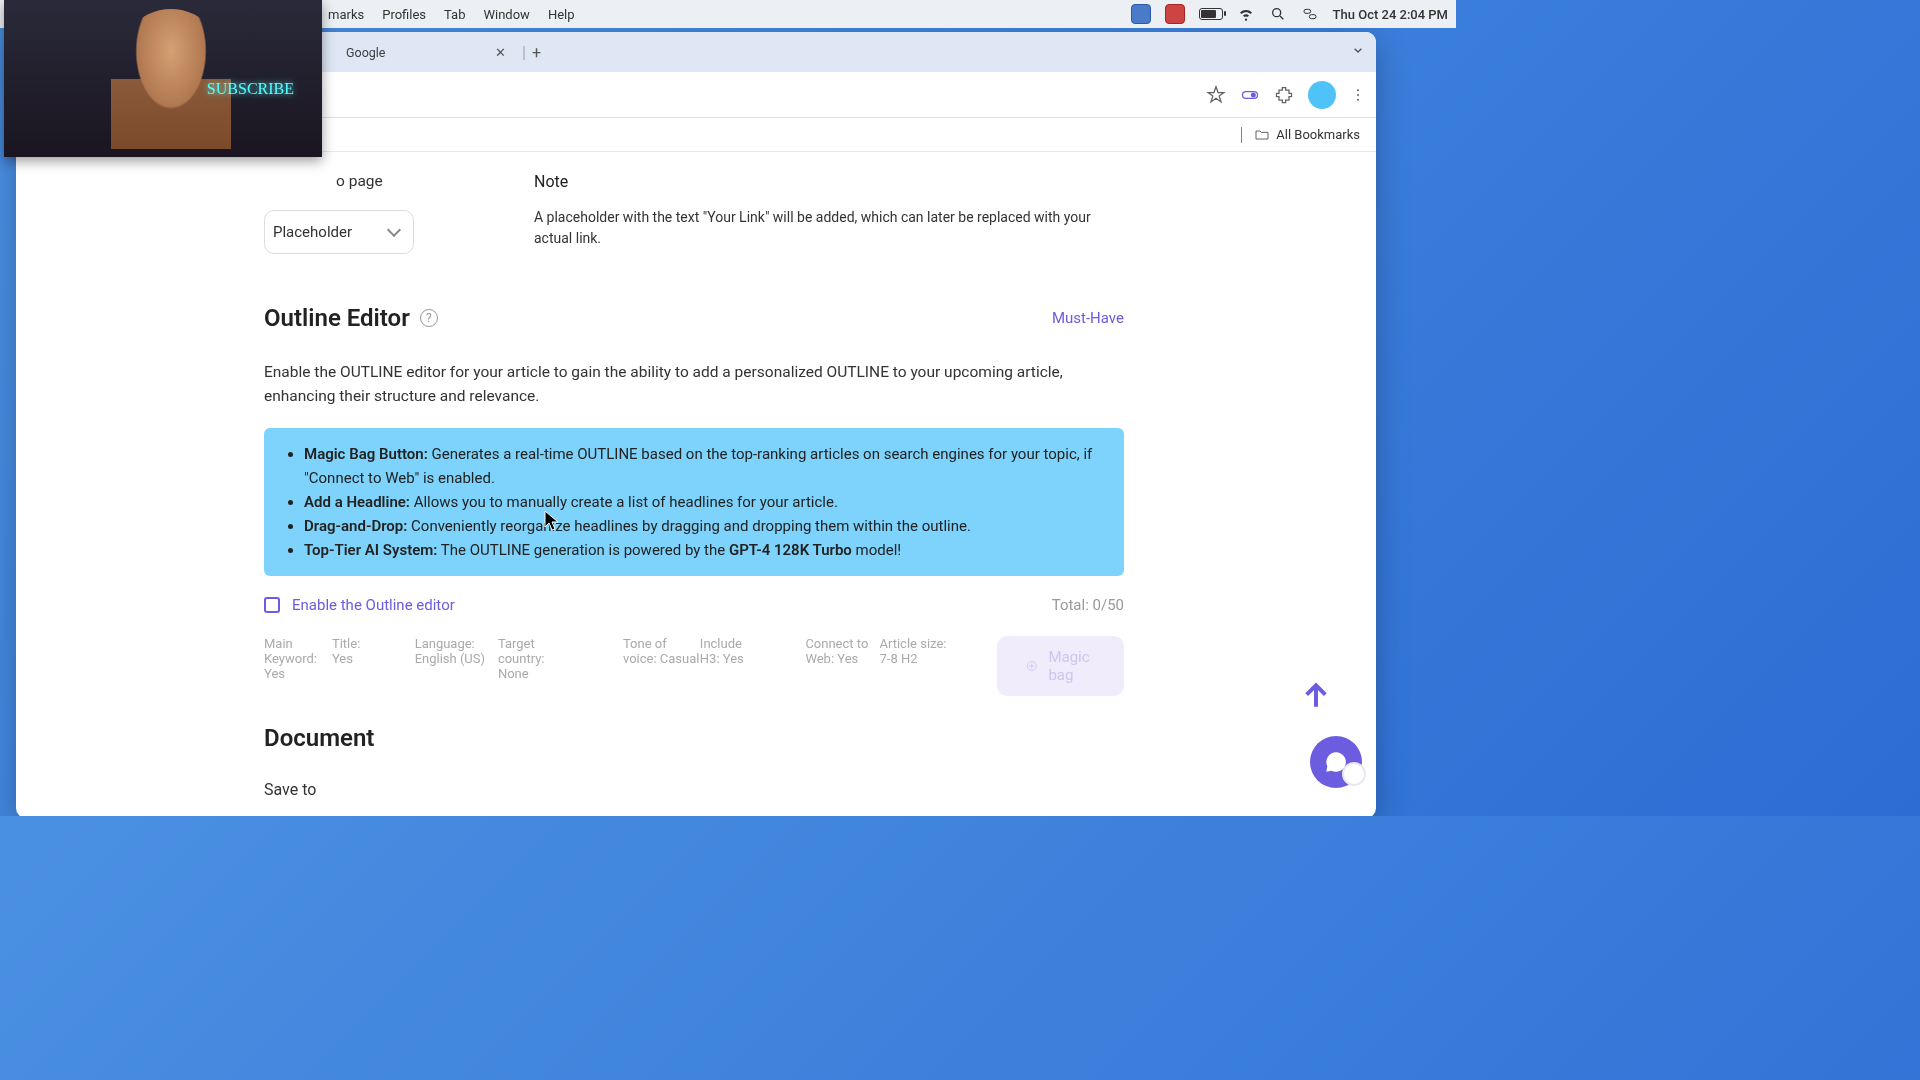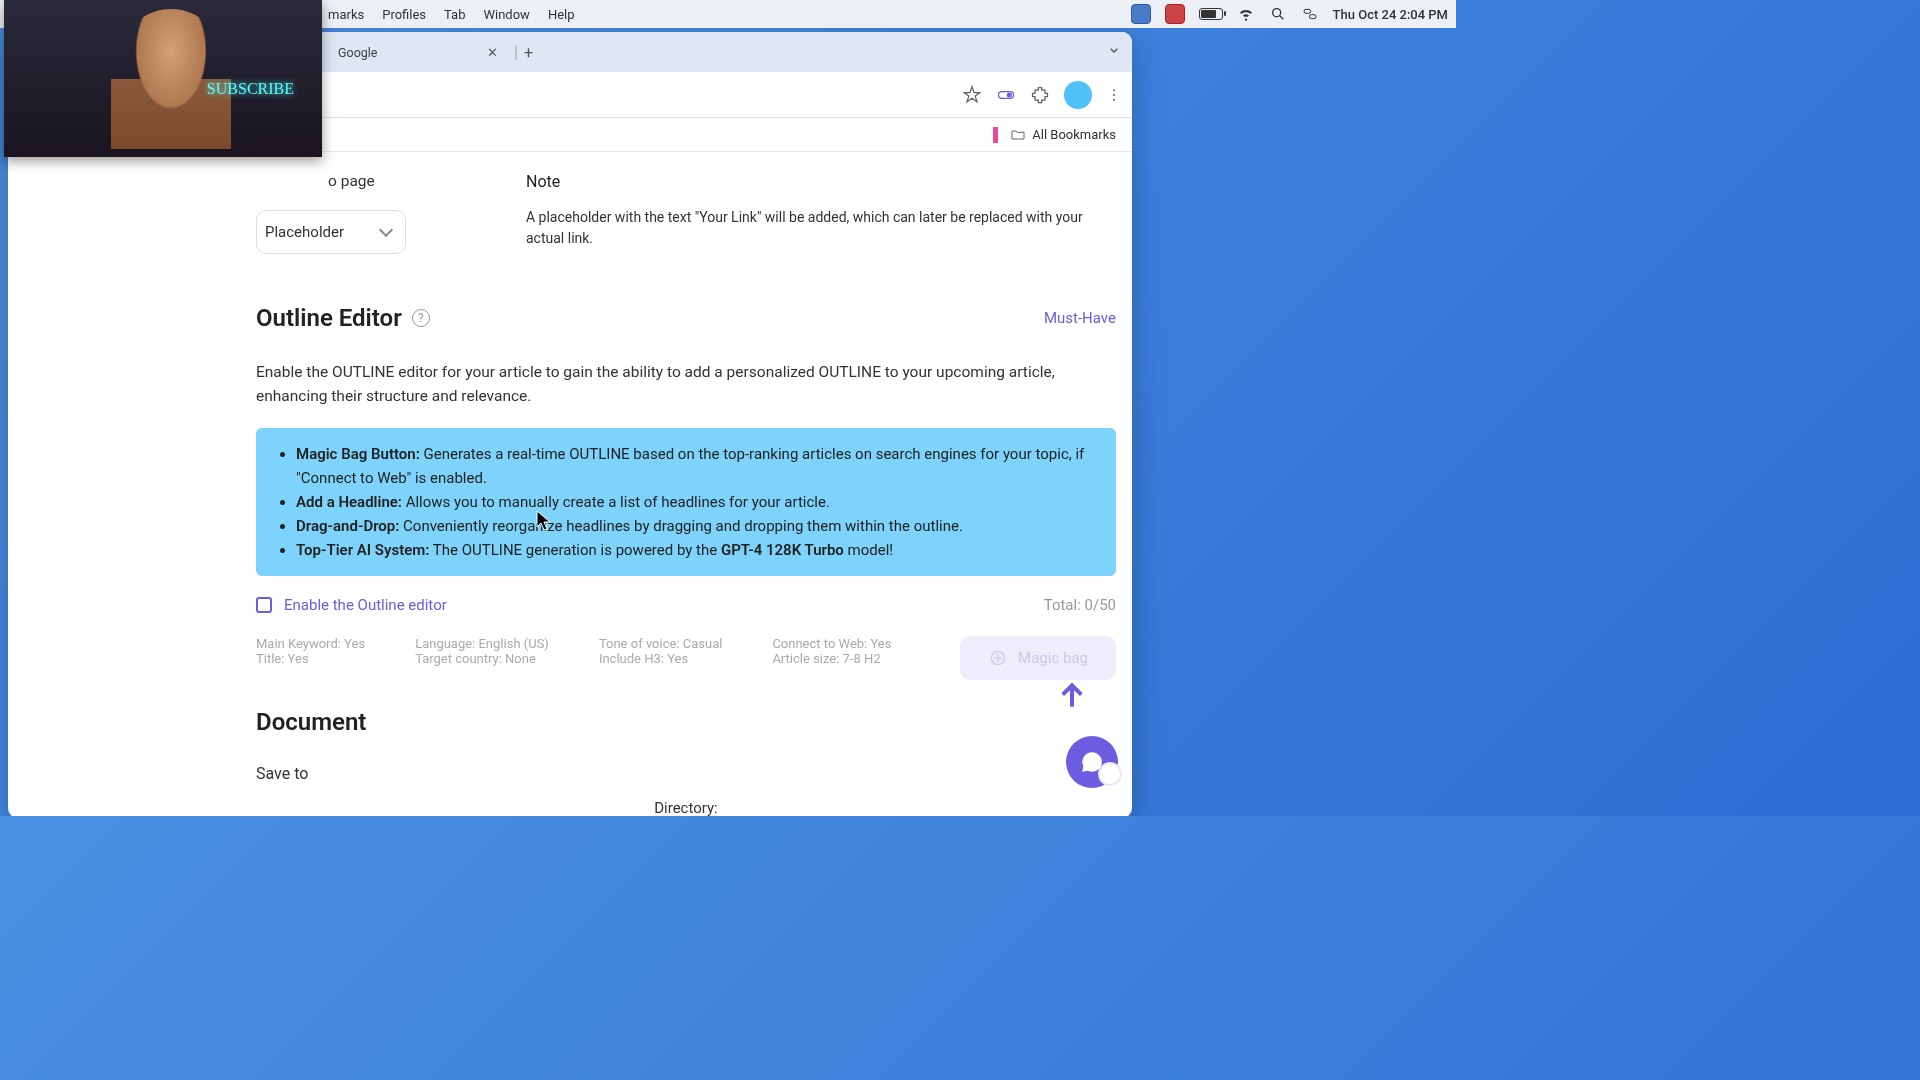--- a/index.html
+++ b/index.html
@@ -26,22 +26,22 @@
 .macos-menubar .menu-left { display: flex; gap: 18px; margin-left: 320px; }
 .macos-menubar .menu-right { margin-left: auto; display: flex; gap: 14px; align-items: center; }
 .status-icon { width: 18px; height: 18px; display: inline-flex; align-items: center; justify-content: center; }
 .battery-icon { width: 24px; height: 12px; border: 1.5px solid #333; border-radius: 3px; position: relative; }
 .battery-icon::after { content: ""; position: absolute; right: -4px; top: 2px; width: 2px; height: 5px; background: #333; border-radius: 1px; }
 .battery-icon::before { content: ""; position: absolute; left: 1px; top: 1px; bottom: 1px; width: 70%; background: #333; border-radius: 1px; }
 .clock { font-weight: 500; }
 .browser-window {
   position: absolute;
   top: 32px;
-  left: 8px;
-  width: 1124px;
+  left: 16px;
+  width: 1360px;
   height: 786px;
   background: #fff;
   border-radius: 10px;
   box-shadow: 0 8px 32px rgba(0,0,0,0.25);
   overflow: hidden;
 }
 .tab-strip {
   height: 40px;
   background: #dfe7f5;
   display: flex;
@@ -78,21 +78,21 @@
 .avatar-circle { width: 28px; height: 28px; border-radius: 50%; background: #4fc3f7; color: #fff; display: flex; align-items: center; justify-content: center; font-size: 12px; font-weight: 600; }
 .bookmarks-bar {
   height: 34px;
   background: #fff;
   border-bottom: 1px solid #e8e8e8;
   display: flex;
   align-items: center;
   justify-content: flex-end;
   padding: 0 16px;
 }
-.all-bookmarks { display: flex; gap: 6px; align-items: center; font-size: 13px; color: #333; cursor: pointer; border-left: 5px solid #ec4899; padding-left: 12px;}
+.all-bookmarks { display: flex; gap: 6px; align-items: center; font-size: 13px; color: #333; cursor: pointer; border-left: 1px solid #ec4899; padding-left: 12px;}
 .content {
   padding: 20px 0 0 0;
   height: calc(100% - 120px);
   overflow: hidden;
   position: relative;
 }
 .inner { width: 860px; margin-left: 248px; }
 .top-row { display: flex; gap: 50px; margin-bottom: 50px; align-items: flex-start; }
 .placeholder-select {
   border: 1px solid #ddd;
@@ -124,21 +124,21 @@
 .section-desc { font-size: 15.5px; color: #333; line-height: 1.55; margin-bottom: 20px; }
 .feature-box { background: #7dd3fc; border-radius: 6px; padding: 14px 20px; margin-bottom: 20px; }
 .feature-box ul { list-style: disc; padding-left: 20px; }
 .feature-box li { font-size: 15px; color: #222; line-height: 1.6; }
 .feature-box li b { font-weight: 600; }
 .checkbox-row { display: flex; align-items: center; margin-bottom: 18px; }
 .checkbox { width: 16px; height: 16px; border: 2px solid #6b5ce0; border-radius: 3px; margin-right: 12px; cursor: pointer; }
 .checkbox-label { color: #6b5ce0; font-size: 15px; }
 .total-count { margin-left: auto; color: #999; font-size: 15px; }
 .meta-row { display: flex; gap: 50px; align-items: flex-start; color: #aaa; font-size: 13px; padding: 4px 0 28px 0; }
-.meta-col { display: flex; flex-direction: column; gap: 0; }
+.meta-col { display: flex; flex-direction: row; gap: 0; }
 .magic-bag-btn {
   background: #f0ecfb;
   color: #cfc4f0;
   border-radius: 10px;
   padding: 12px 28px;
   display: flex;
   align-items: center;
   gap: 10px;
   font-size: 15px;
   cursor: not-allowed;

